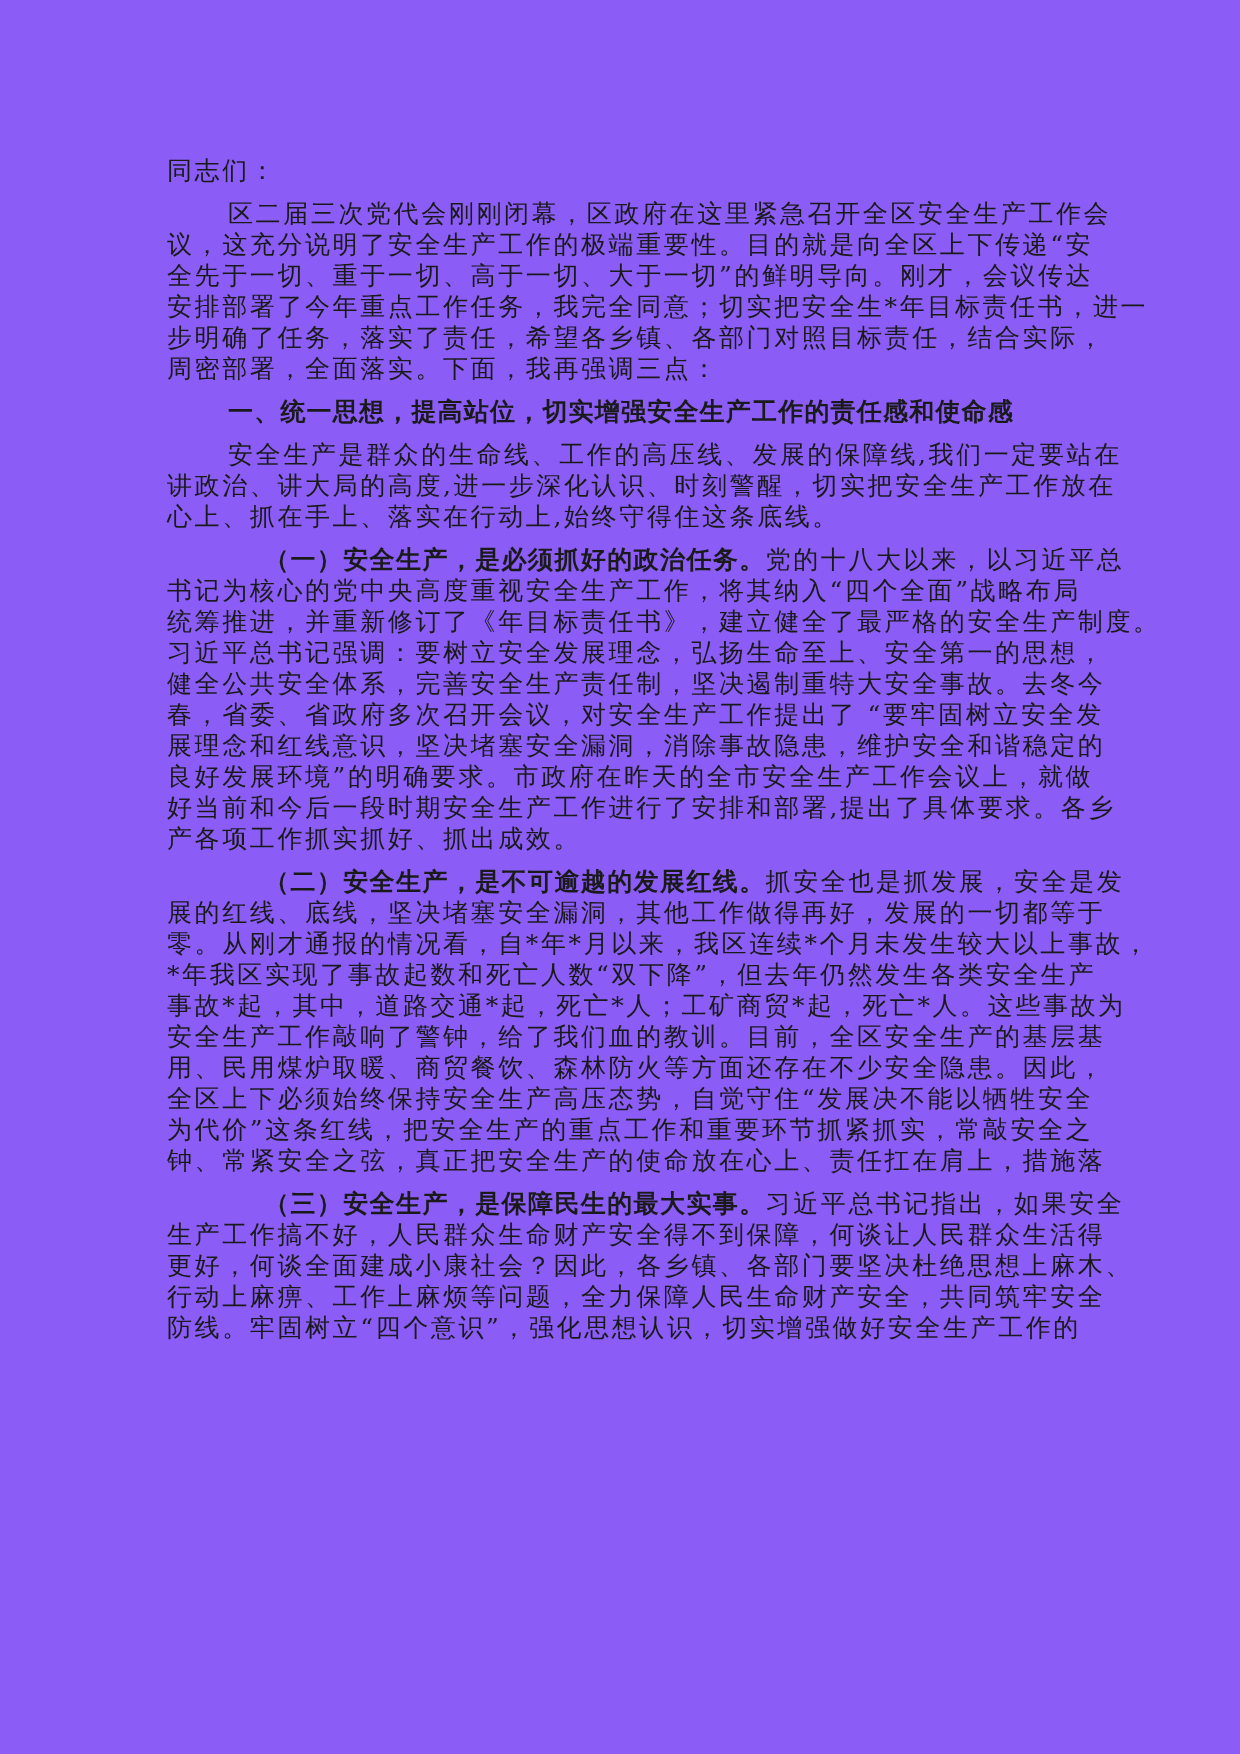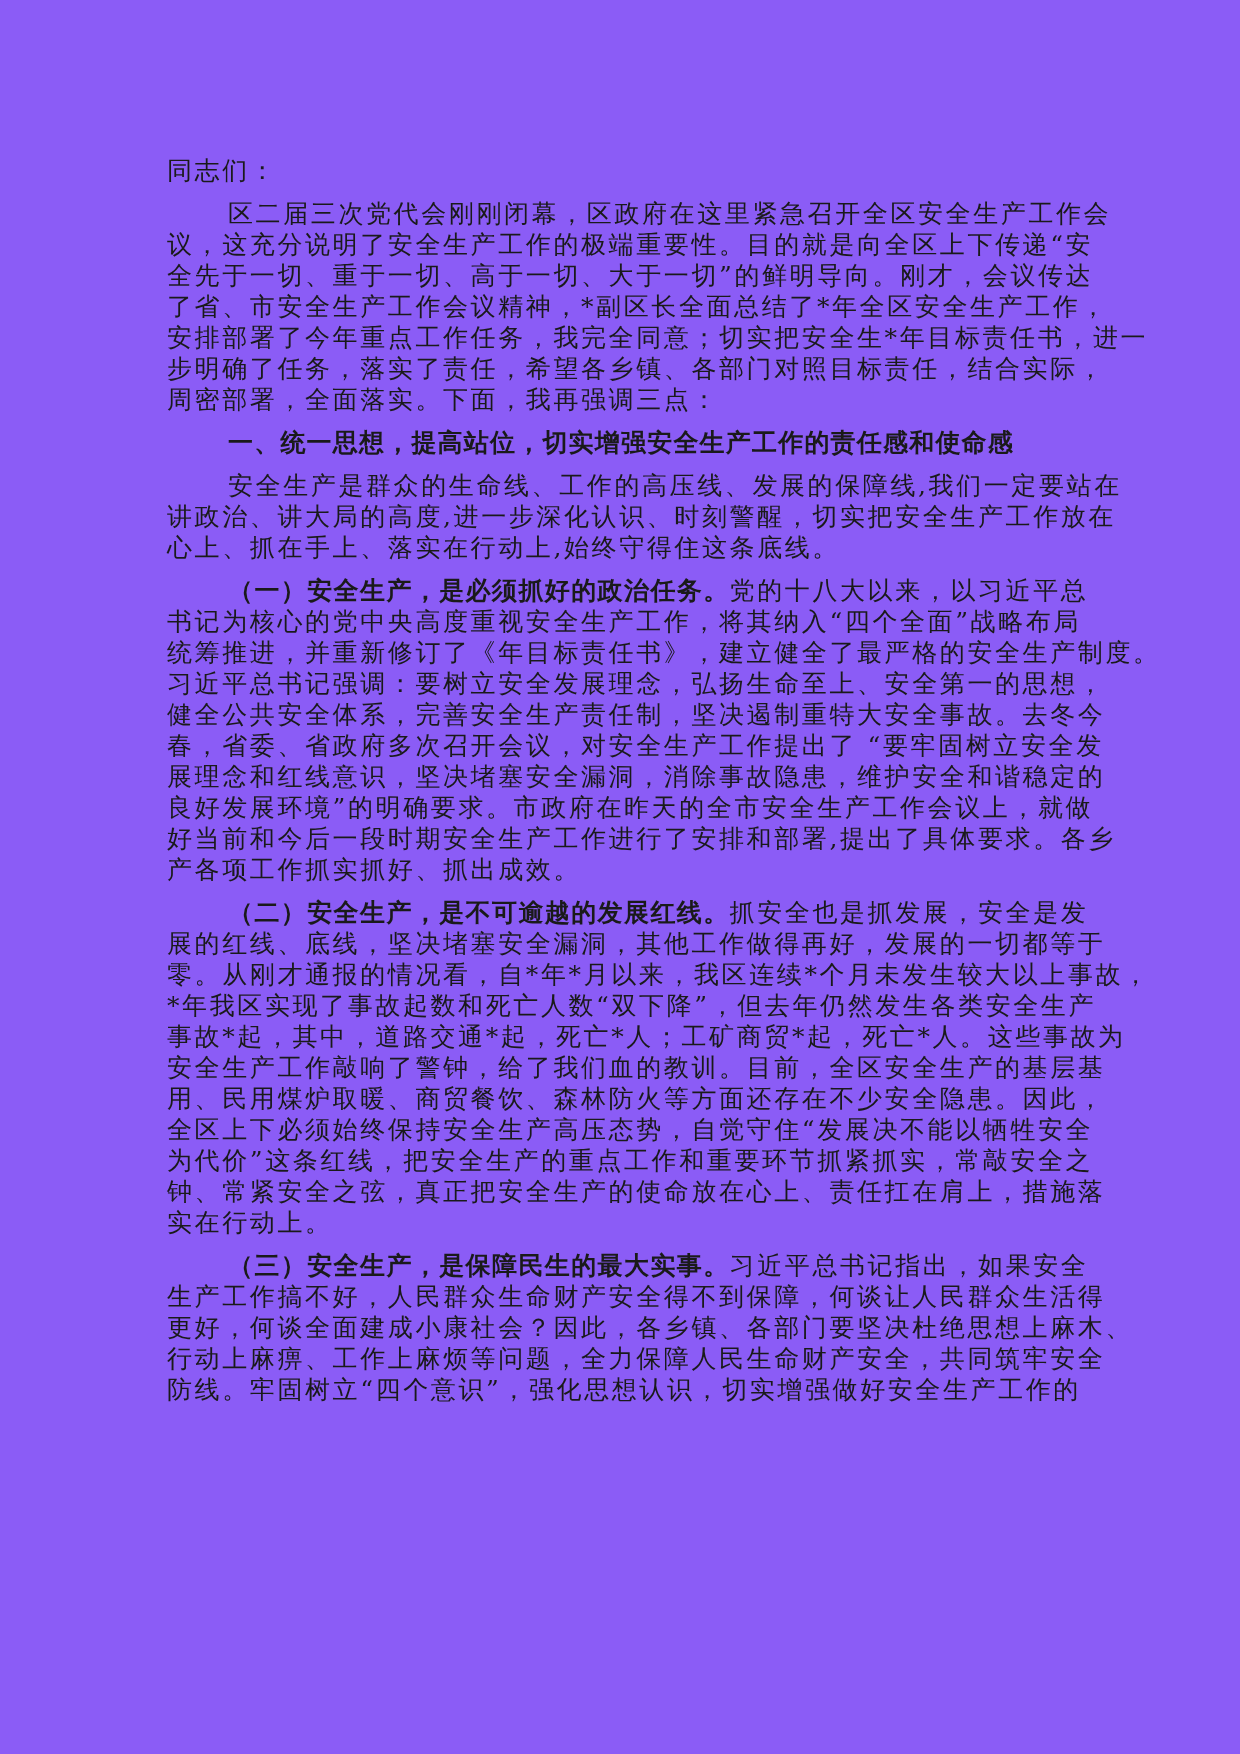--- a/index.html
+++ b/index.html
@@ -13,36 +13,35 @@
     font-size: 25px; color: #1a1a1a;
   }
   .line {
     height: 31px; line-height: 31px; white-space: nowrap;
     letter-spacing: 2.6px;
   }
   .indent { padding-left: 61px; }
   .gap { height: 12px; }
   .greeting { height: 31px; line-height: 31px; white-space: nowrap; letter-spacing: 2.6px; }
   .heading { font-weight: bold; padding-left: 61px; letter-spacing: 1.2px; }
-  .b { font-weight: bold; letter-spacing: 1.4px; }
+  .b { font-weight: bold; letter-spacing: 1.4px; margin-left: 36px; }
 </style>
 </head>
 <body>
 
 <div class="page">
   <div class="content">
 
     <div class="greeting">同志们：</div>
     <div class="gap"></div>
 
     <div>
       <div class="line indent">区二届三次党代会刚刚闭幕，区政府在这里紧急召开全区安全生产工作会</div>
       <div class="line">议，这充分说明了安全生产工作的极端重要性。目的就是向全区上下传递“安</div>
       <div class="line">全先于一切、重于一切、高于一切、大于一切”的鲜明导向。刚才，会议传达</div>
-      <div class="line">了省、市安全生产工作会议精神，*副区长全面总结了*年全区安全生产工作，</div>
       <div class="line">安排部署了今年重点工作任务，我完全同意；切实把安全生*年目标责任书，进一</div>
       <div class="line">步明确了任务，落实了责任，希望各乡镇、各部门对照目标责任，结合实际，</div>
       <div class="line">周密部署，全面落实。下面，我再强调三点：</div>
     </div>
     <div class="gap"></div>
 
     <div class="line heading">一、统一思想，提高站位，切实增强安全生产工作的责任感和使命感</div>
     <div class="gap"></div>
 
     <div>
@@ -70,21 +69,20 @@
       <div class="line indent"><span class="b">（二）安全生产，是不可逾越的发展红线。</span><span>抓安全也是抓发展，安全是发</span></div>
       <div class="line">展的红线、底线，坚决堵塞安全漏洞，其他工作做得再好，发展的一切都等于</div>
       <div class="line">零。从刚才通报的情况看，自*年*月以来，我区连续*个月未发生较大以上事故，</div>
       <div class="line">*年我区实现了事故起数和死亡人数“双下降”，但去年仍然发生各类安全生产</div>
       <div class="line">事故*起，其中，道路交通*起，死亡*人；工矿商贸*起，死亡*人。这些事故为</div>
       <div class="line">安全生产工作敲响了警钟，给了我们血的教训。目前，全区安全生产的基层基</div>
       <div class="line">用、民用煤炉取暖、商贸餐饮、森林防火等方面还存在不少安全隐患。因此，</div>
       <div class="line">全区上下必须始终保持安全生产高压态势，自觉守住“发展决不能以牺牲安全</div>
       <div class="line">为代价”这条红线，把安全生产的重点工作和重要环节抓紧抓实，常敲安全之</div>
       <div class="line">钟、常紧安全之弦，真正把安全生产的使命放在心上、责任扛在肩上，措施落</div>
-      <div class="line">实在行动上。</div>
     </div>
     <div class="gap"></div>
 
     <div>
       <div class="line indent"><span class="b">（三）安全生产，是保障民生的最大实事。</span><span>习近平总书记指出，如果安全</span></div>
       <div class="line">生产工作搞不好，人民群众生命财产安全得不到保障，何谈让人民群众生活得</div>
       <div class="line">更好，何谈全面建成小康社会？因此，各乡镇、各部门要坚决杜绝思想上麻木、</div>
       <div class="line">行动上麻痹、工作上麻烦等问题，全力保障人民生命财产安全，共同筑牢安全</div>
       <div class="line">防线。牢固树立“四个意识”，强化思想认识，切实增强做好安全生产工作的</div>
     </div>

